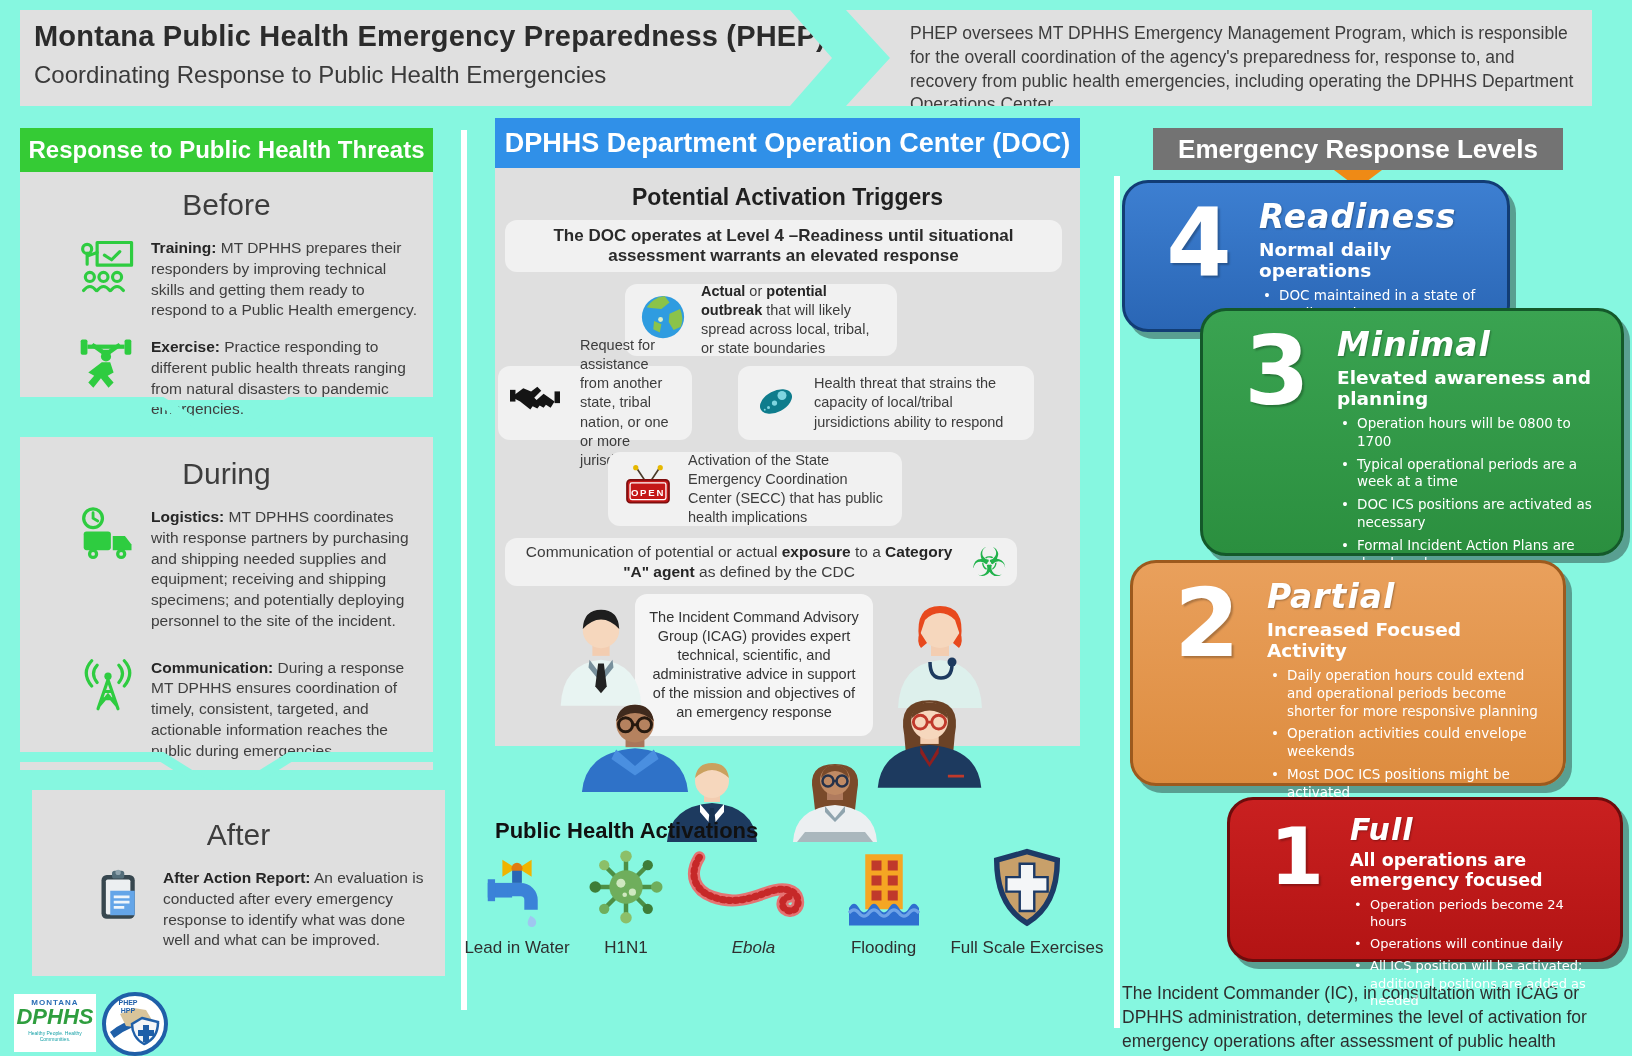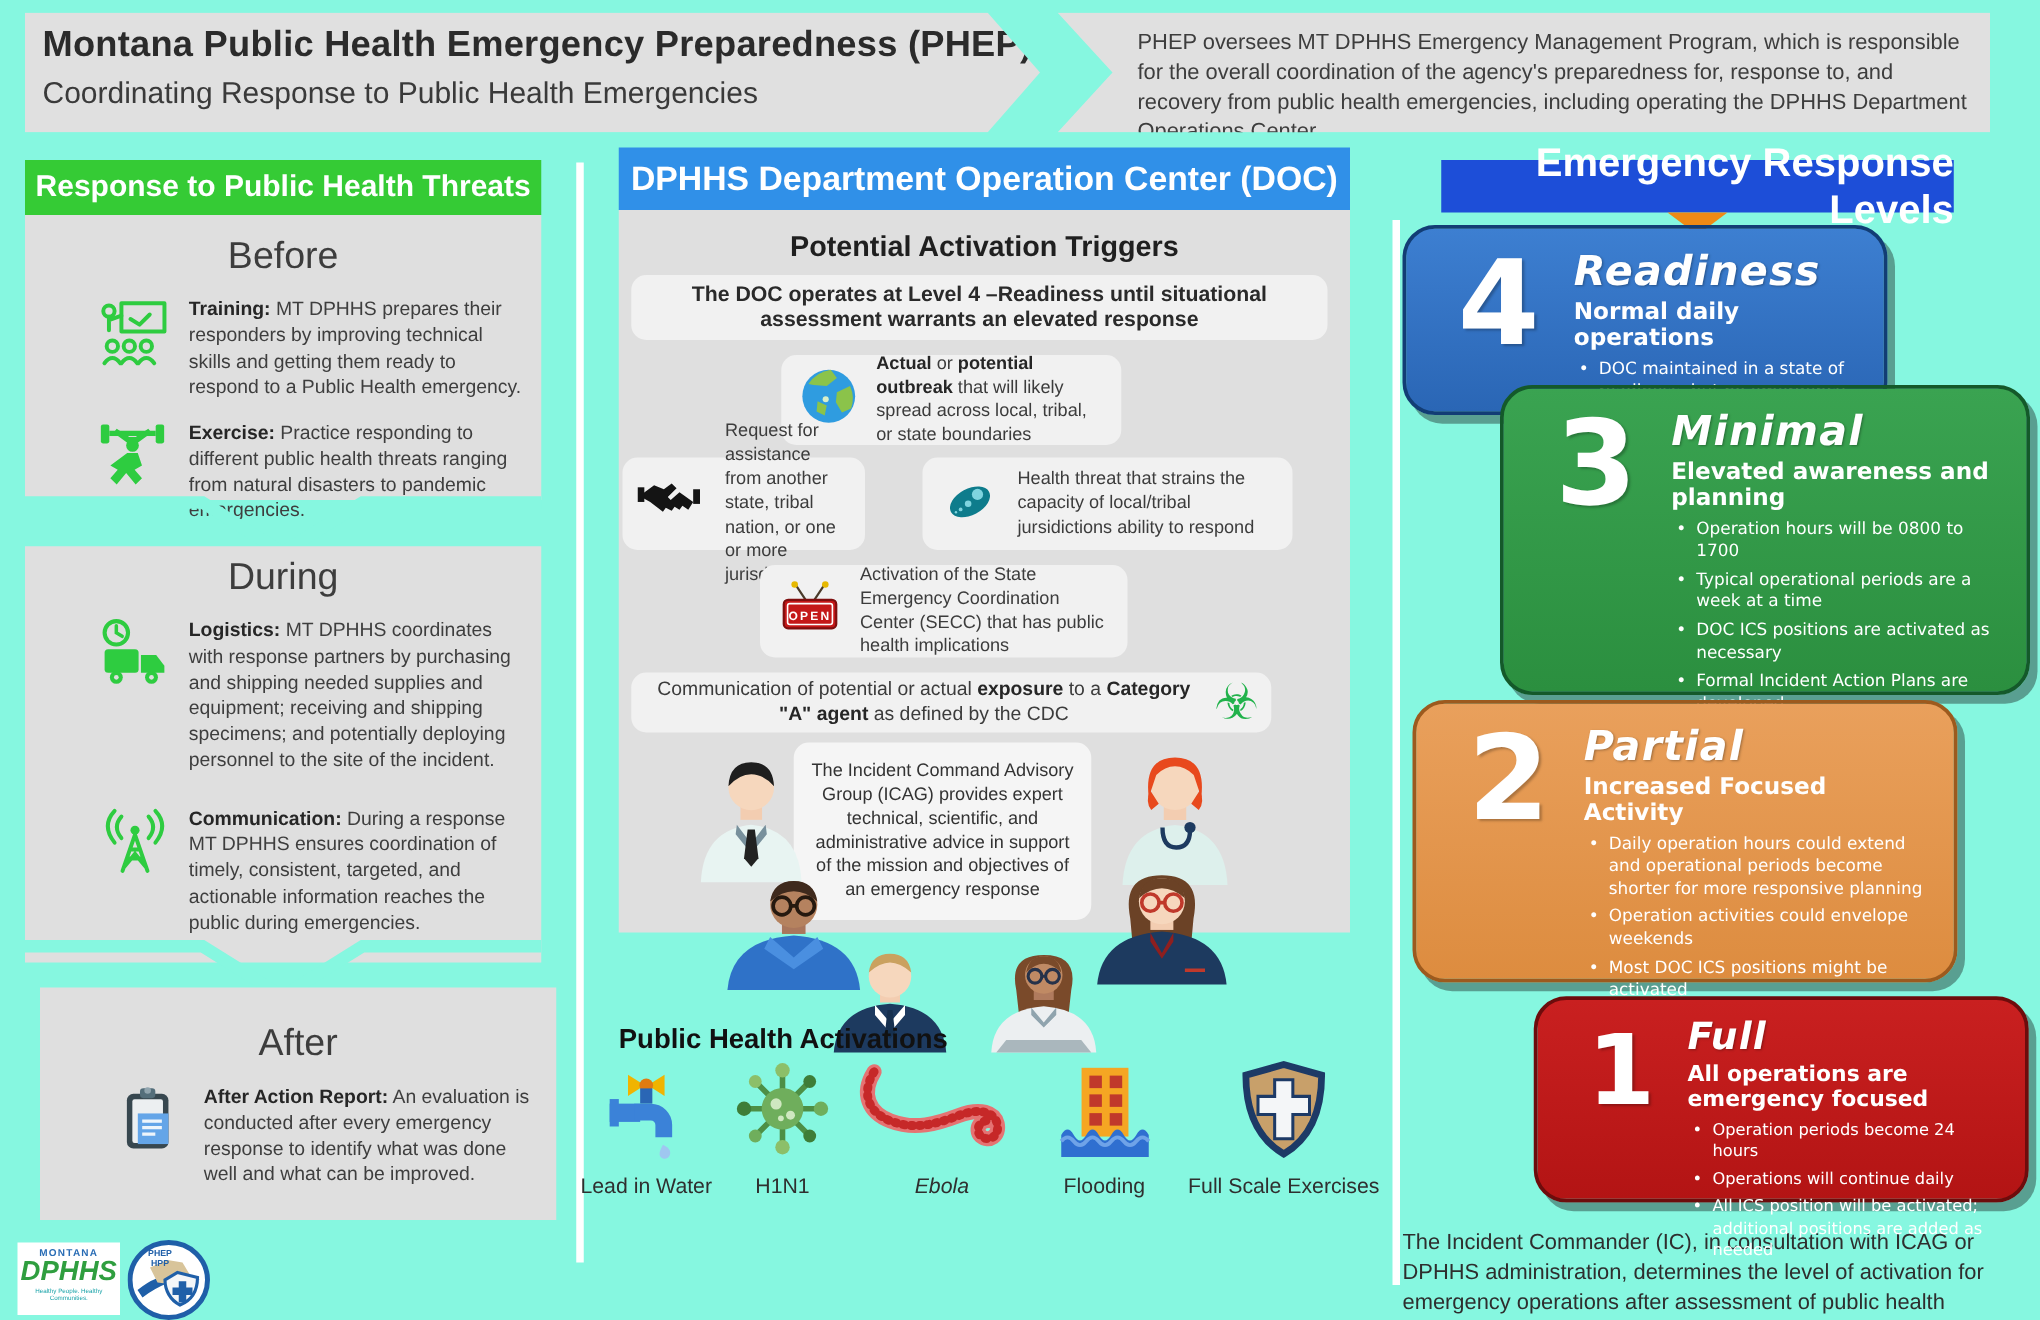--- a/index.html
+++ b/index.html
@@ -106,21 +106,21 @@
         <span class="blb">Exercise:</span><span> Practice responding to different public health threats ranging from natural disasters to pandemic emergencies.</span>
       </div>
     </div>
   </div>
 
   <svg class="abs" style="left:20px;top:390px;" width="413" height="60">
     <polyline points="0,12 142,12 206,52 270,12 413,12" fill="none" stroke="#86f7e0" stroke-width="10"></polyline>
   </svg>
 
   <div class="abs panel" style="left:20px;top:437px;width:413px;height:333px;">
-    <h3 class="sec-title" style="padding-top:8px;">During</h3>
+    <h3 class="sec-title" style="padding-top:20px;">During</h3>
     <div class="item">
       <span class="ic">
         <svg width="60" height="60" viewBox="0 0 64 64">
           <circle cx="15" cy="12" r="10" fill="none" stroke="#2ecc40" stroke-width="3.5"></circle>
           <path d="M15 6 v6 l5 3" stroke="#2ecc40" stroke-width="3" fill="none" stroke-linecap="round"></path>
           <rect x="5" y="26" width="29" height="20" rx="3" fill="#2ecc40"></rect>
           <path d="M36 31 h13 l7 9 v6 h-20z" fill="#2ecc40"></path>
           <circle cx="15" cy="50" r="5.5" fill="#2ecc40"></circle>
             <circle cx="45" cy="50" r="5.5" fill="#2ecc40"></circle>
           <circle cx="15" cy="50" r="2" fill="#dfdfdf"></circle>
@@ -387,21 +387,21 @@
       <span>
         <svg width="78" height="80" viewBox="0 0 64 66">
           <path d="M32 3 L57 10 C57 34 49 52 32 62 C15 52 7 34 7 10 Z" fill="#c8a06a" stroke="#1d3a66" stroke-width="4.5"></path>
           <path d="M26 13 h12 v11 h11 v12 h-11 v16 h-12 v-16 h-11 v-12 h11 z" fill="#f4f6f8" stroke="#1d3a66" stroke-width="2"></path>
         </svg>
       </span>
       <div class="act-label">Full Scale Exercises</div>
     </div>
   </div>
 
-  <div class="abs band" style="left:1153px;top:128px;width:410px;height:42px;background:#1d4ed8;font-size:32px;text-align:right;">
+  <div class="abs band" style="left:1153px;top:128px;width:410px;height:42px;background:#737373;font-size:26px;text-align:right;">
     <span>Emergency Response Levels</span>
   </div>
   <div class="abs tri" style="left:1334px;top:170px;border-top:18px solid #ef8a15;"></div>
 
   <div class="level" style="left:1122px;top:180px;width:388px;height:152px;background:linear-gradient(180deg,#3d7fd1,#2a66b5);border:3px solid #123d75;z-index:1;">
     <div class="lvl-num">4</div>
     <div class="lvl-body">
       <div class="lvl-name">Readiness</div>
       <div class="lvl-sub">Normal daily operations</div>
       <ul class="lvl-ul">

